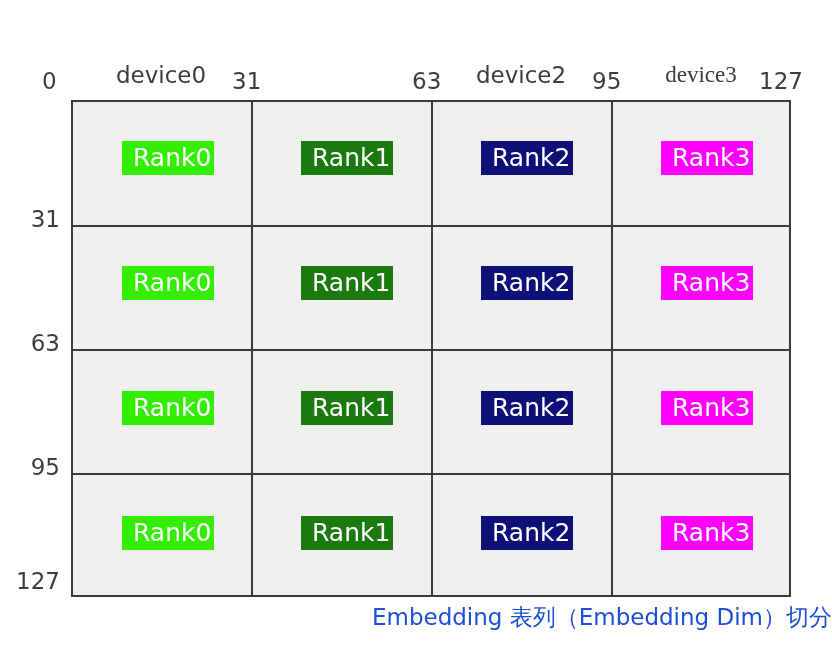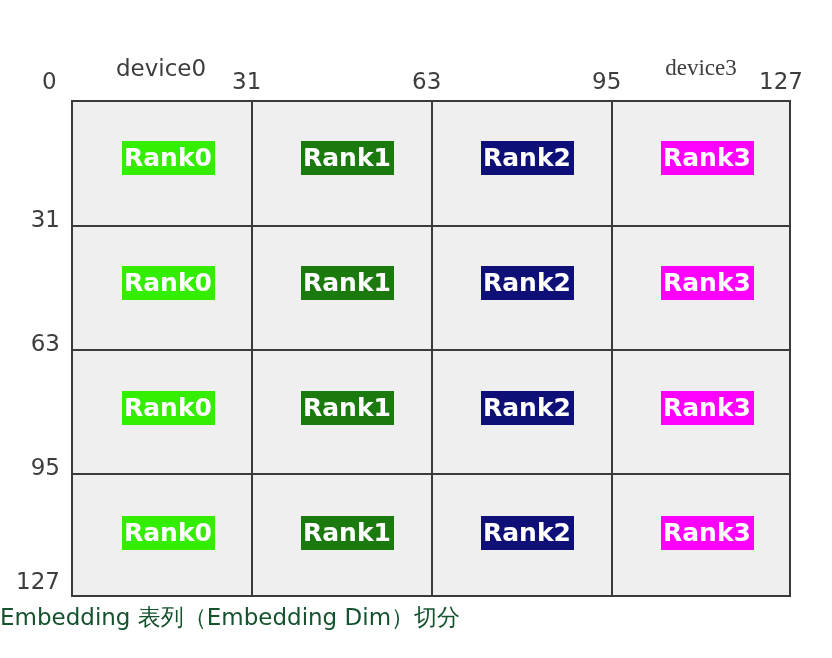--- a/index.html
+++ b/index.html
@@ -44,34 +44,35 @@
     height: 2px;
     width: 100%;
     background: #3a3a3a;
   }
 
   
   .rank-chip {
     position: absolute;
     color: #ffffff;
     font-size: 25px;
-    font-weight: bold;
+    font-weight: normal;
     line-height: 1.0;
-    padding: 4px 3px 5px 2px;
+    padding: 4px 3px 5px 11px;
     white-space: nowrap;
     letter-spacing: 0px;
   }
 
   
   .col-label {
     position: absolute;
     font-size: 23px;
     color: #3d3d3d;
     white-space: nowrap;
     text-align: center;
+    margin-top: 7px;
   }
   .tick-top {
     position: absolute;
     font-size: 23px;
     color: #3d3d3d;
     white-space: nowrap;
   }
   .tick-left {
     position: absolute;
     font-size: 23px;
@@ -79,38 +80,39 @@
     white-space: nowrap;
     text-align: right;
   }
 
   
   .caption {
     position: absolute;
     left: 0;
     top: 602px;
     width: 832px;
-    text-align: left;
+    text-align: right;
     font-size: 23px;
-    color: #14532d;
+    color: #1d4ed8;
     white-space: nowrap;
   }
 </style>
 </head>
 <body>
 
 <div id="canvas">
 
   <div class="tick-top" style="left:42px;  top:68px;">0</div>
   <div class="tick-top" style="left:232px; top:68px;">31</div>
   <div class="tick-top" style="left:412px; top:68px;">63</div>
   <div class="tick-top" style="left:592px; top:68px;">95</div>
   <div class="tick-top" style="left:759px; top:68px;">127</div>
 
   <div class="col-label" style="left:101px; top:55px; width:120px;">device0</div>
+  <div class="col-label" style="left:461px; top:55px; width:120px;">device2</div>
   <div class="col-label" style="left:641px; top:55px; width:120px;font-family:Liberation Serif, serif;">device3</div>
 
   <div class="tick-left" style="left:0px; top:206px; width:60px;">31</div>
   <div class="tick-left" style="left:0px; top:330px; width:60px;">63</div>
   <div class="tick-left" style="left:0px; top:454px; width:60px;">95</div>
   <div class="tick-left" style="left:0px; top:568px; width:60px;">127</div>
 
   <div class="grid">
     <div class="vline" style="left:178px;"></div>
     <div class="vline" style="left:358px;"></div>

